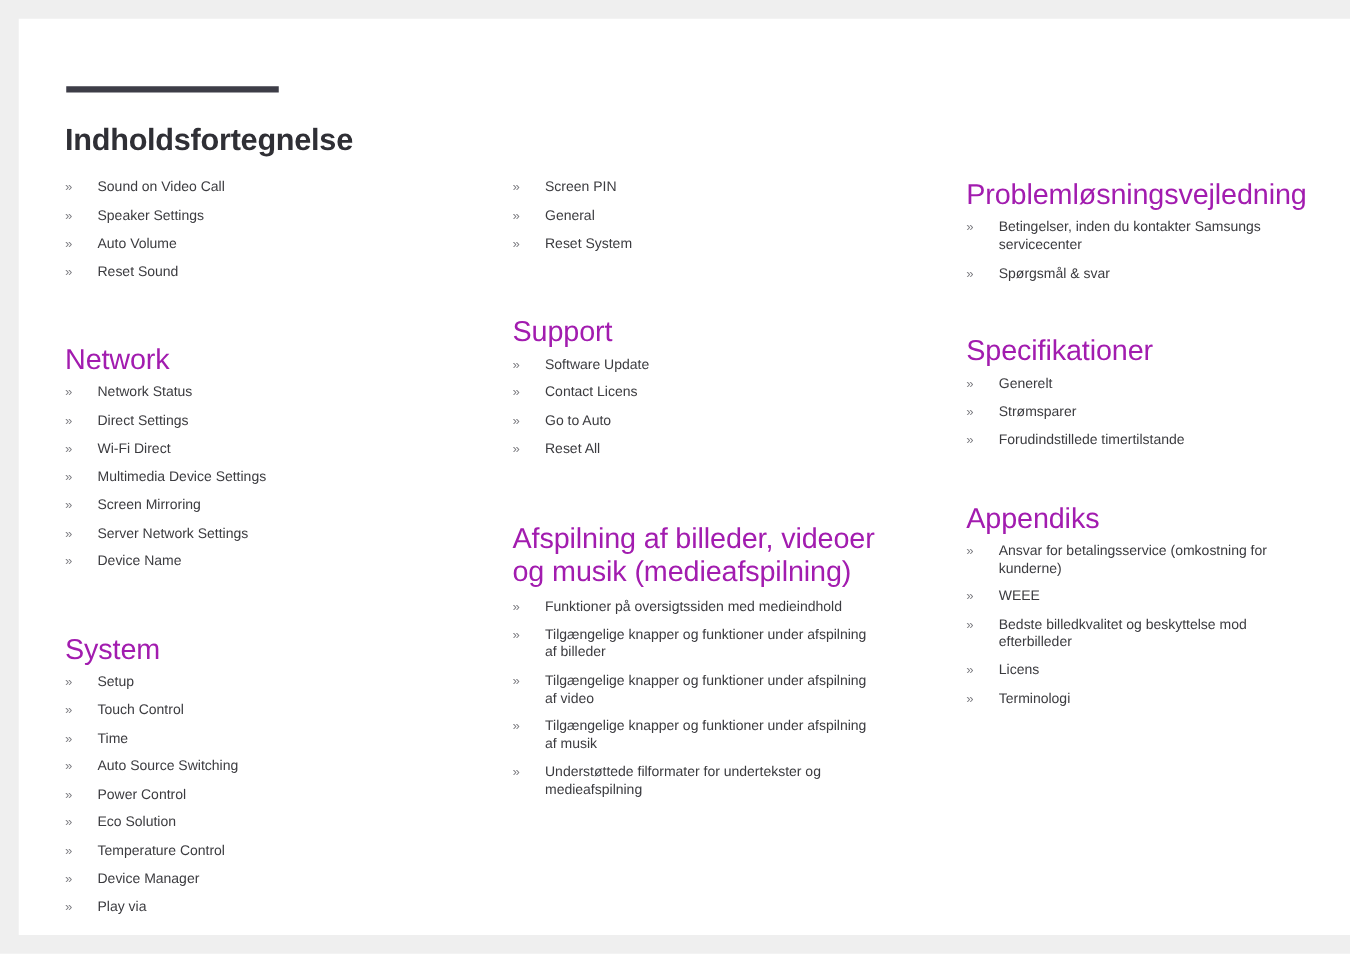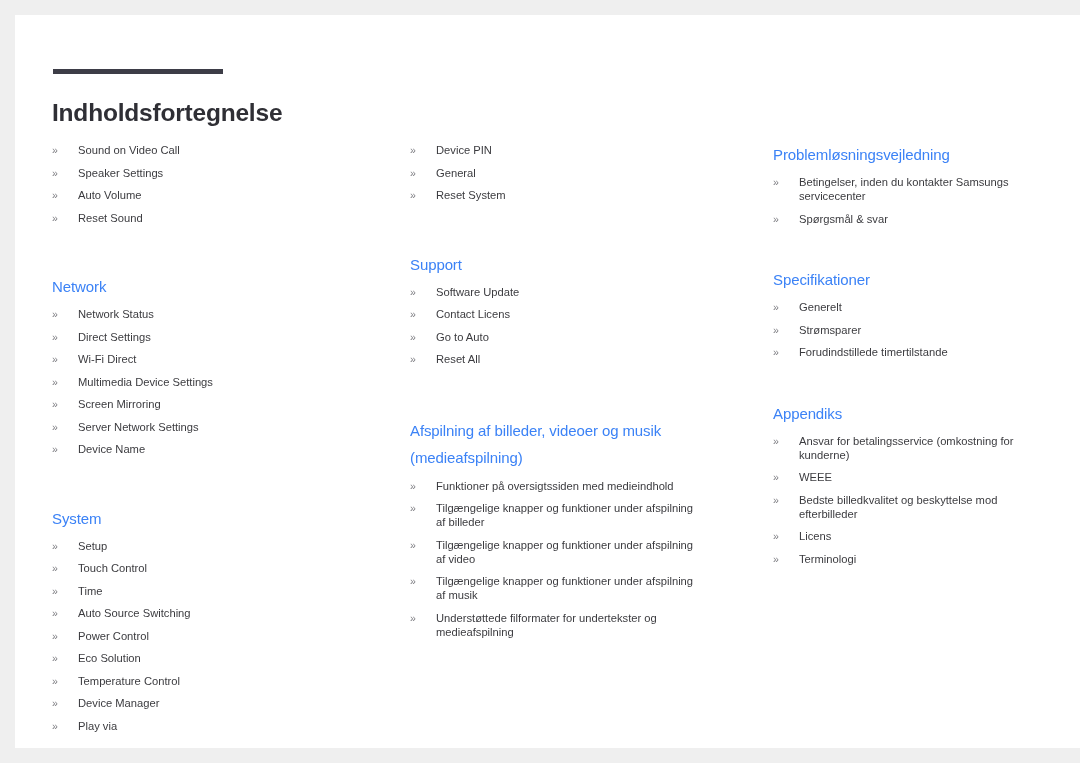--- a/index.html
+++ b/index.html
@@ -52,22 +52,22 @@
     position: absolute;
     top: 0;
   }
   .col-1 { left: 37px;  width: 300px; }
   .col-2 { left: 395px; width: 290px; }
   .col-3 { left: 758px; width: 285px; }
 
   .section { margin: 0; }
 
   .section-title {
-    color: #3b82f6;
-    font-size: 15px;
+    color: #a21caf;
+    font-size: 23px;
     font-weight: normal;
     line-height: 24px;
     margin: 0 0 8px 0;
     letter-spacing: -0.1px;
   }
   .section-title.wrap2 {
     line-height: 27px;
   }
 
   .item-list {
@@ -204,21 +204,21 @@
               <span class="txt">Play via</span>
             </li>
           </ul>
         </div>
       </div>
     <div class="col col-2">
         <div class="section">
           <ul class="item-list">
             <li class="item">
               <span class="chev">»</span>
-              <span class="txt">Device PIN</span>
+              <span class="txt">Screen PIN</span>
             </li>
             <li class="item">
               <span class="chev">»</span>
               <span class="txt">General</span>
             </li>
             <li class="item">
               <span class="chev">»</span>
               <span class="txt">Reset System</span>
             </li>
           </ul>

